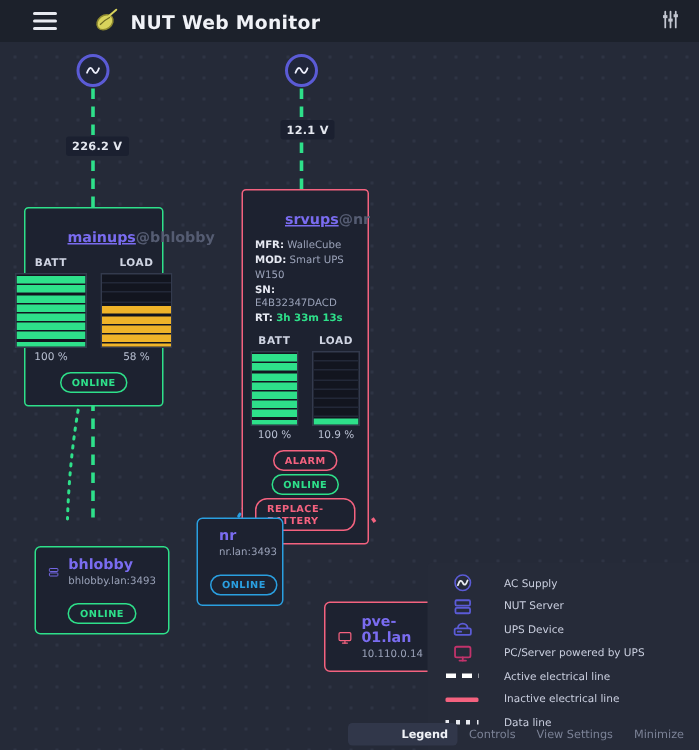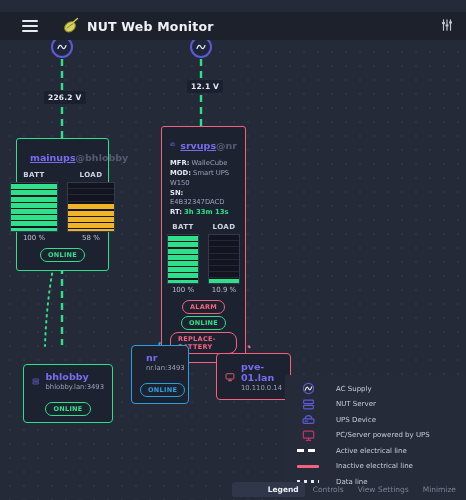--- a/index.html
+++ b/index.html
@@ -5,21 +5,21 @@
   * { box-sizing: border-box; margin: 0; padding: 0; }
   html, body {
     width: 466px; height: 500px; overflow: hidden;
     background: #252a38;
     font-family: "DejaVu Sans", "Liberation Sans", sans-serif;
   }
   #app { position: relative; width: 466px; height: 500px; overflow: hidden; }
 
   
   .header {
-    position: absolute; top: 12px; left: 0; width: 466px; height: 28px;
+    position: absolute; top: 0; left: 0; width: 466px; height: 28px;
     background: #1c212b; display: flex; align-items: center;
     padding: 0 12px; z-index: 50;
   }
   .hamburger { width: 16px; height: 12px; margin-left: 10px; position: relative; cursor: pointer; }
   .hamburger span { position: absolute; left: 0; width: 16px; height: 1.6px; background: #e8eaf0; border-radius: 1px; }
   .hamburger span:nth-child(1){ top:0; }
   .hamburger span:nth-child(2){ top:5px; }
   .hamburger span:nth-child(3){ top:10px; }
   .logo { margin-left: 22px; display:flex; align-items:center; }
   .title { margin-left: 7px; color: #f0f2f7; font-size: 12.5px; font-weight: bold; letter-spacing: .2px; }
@@ -49,21 +49,21 @@
     font-size: 7.5px; font-weight: bold; padding: 2px 4px; border-radius: 2px;
     z-index: 12; white-space: nowrap; letter-spacing: .2px;
   }
 
   
   .ups-card {
     position: absolute; background: #1d2230; border: 1.5px solid #2ee08a;
     border-radius: 3px; z-index: 14; padding: 7px 8px 8px 8px; cursor: pointer;
   }
   .ups-card.alarm { border-color: #f4627f; }
-  .ups-head { display:flex; align-items:center; gap:5px; margin-bottom: 6px; }
+  .ups-head { display:flex; align-items:center; gap:20px; margin-bottom: 6px; }
   .ups-name { font-size: 9.5px; font-weight: bold; color: #7a6cf0; text-decoration: underline; }
   .ups-host { font-size: 9.5px; font-weight: bold; color: #555c72; }
   .ups-meta { font-size: 6.8px; line-height: 1.45; color: #9aa2b8; margin-bottom: 5px; }
   .ups-meta .k { color: #e6e9f2; font-weight: bold; }
   .ups-meta .rt { color: #2ee08a; font-weight: bold; }
 
   .gauges { display:flex; gap: 9px; justify-content:center; }
   .gauge { width: 48px; }
   .g-label { text-align:center; font-size: 7px; font-weight: bold; color: #cfd4e2; margin-bottom: 3px; letter-spacing:.4px; }
   .g-bar { width: 48px; height: 50px; background: #12151f; border:1px solid #333a4d; position: relative; overflow:hidden; }
@@ -80,21 +80,21 @@
   }
   .badge.green { color:#2ee08a; border-color:#2ee08a; }
   .badge.pink  { color:#f4627f; border-color:#f4627f; }
 
   
   .srv {
     position: absolute; background:#1d2230; border:1.5px solid #2ee08a; border-radius:4px;
     padding: 6px 8px 7px 8px; z-index: 14; cursor:pointer;
   }
   .srv.blue { border-color:#2a9fe0; }
-  .srv.pink { border-color:#f4627f; }
+  .srv.pink { border-color:#f4627f;margin-top:48px; }
   .srv-top { display:flex; align-items:center; gap:6px; }
   .srv-txt { display:flex; flex-direction:column; }
   .srv-name { font-size: 9.5px; font-weight:bold; color:#7a6cf0; }
   .srv-sub { font-size: 6.8px; color:#9aa2b8; margin-top:1px; }
   .srv-badge { margin-top:5px; text-align:center; }
   .srv .badge.blue { color:#2a9fe0; border-color:#2a9fe0; }
 
   
   .legend {
     position:absolute; right:0; bottom:0; width: 181px; height: 125px;

